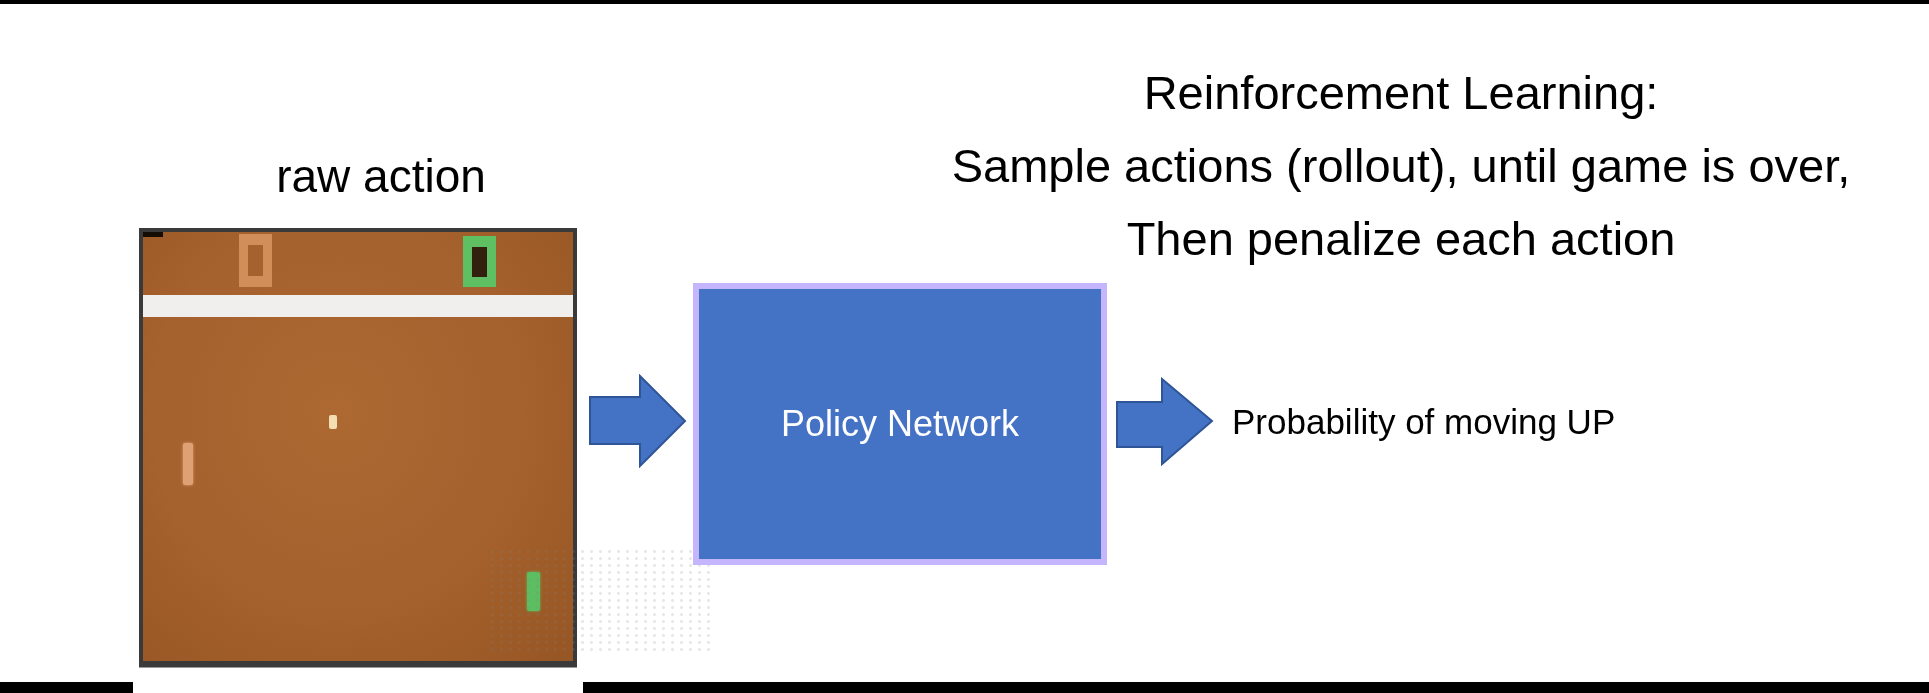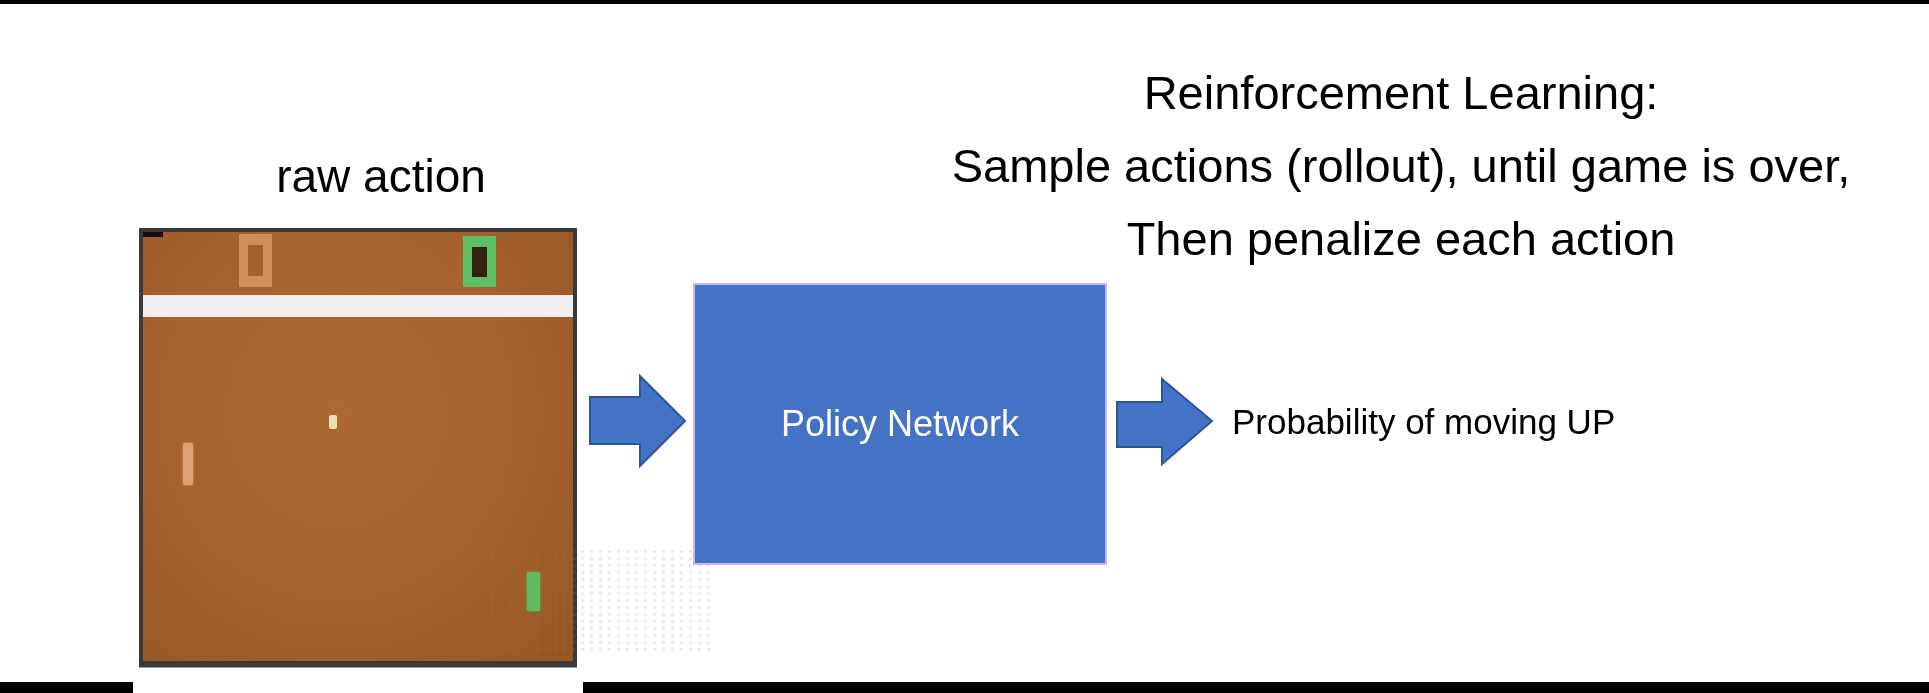--- a/index.html
+++ b/index.html
@@ -62,21 +62,21 @@
     opacity: 0.55;
   }
 
   
   .arrow-svg { display: block; }
 
   
   .policy-box {
     left: 693px; top: 283px; width: 414px; height: 282px;
     background: #4472c4;
-    border: 2px solid #c4b5fd;
+    border: 6px solid #c4b5fd;
     box-sizing: border-box;
     display: flex; align-items: center; justify-content: center;
   }
   .policy-box span { color: #ffffff; font-size: 36px; white-space: nowrap; }
 
   
   .prob-label {
     left: 1232px; top: 400px;
     font-size: 35px; line-height: 44px;
     white-space: nowrap; color: #000;

